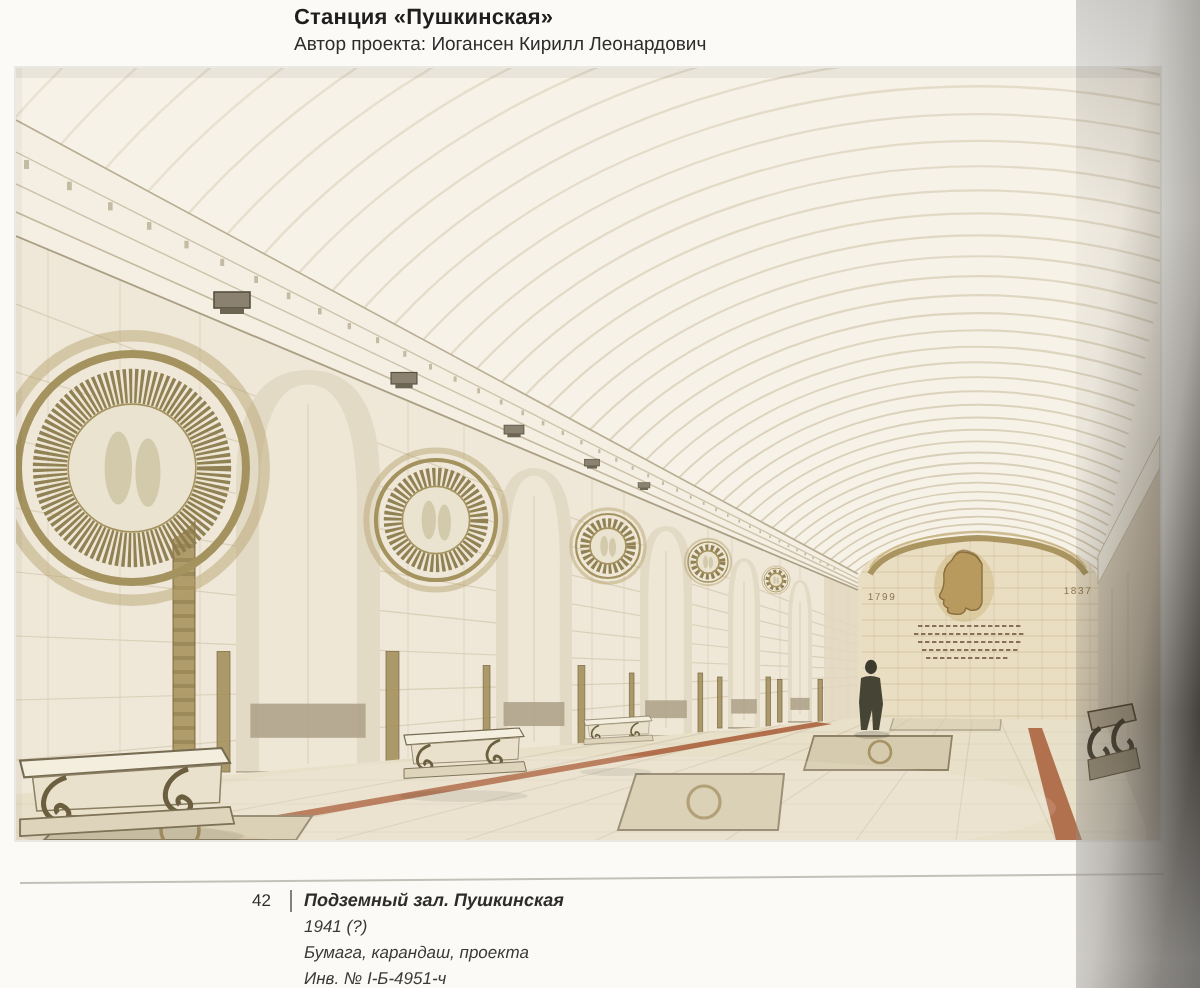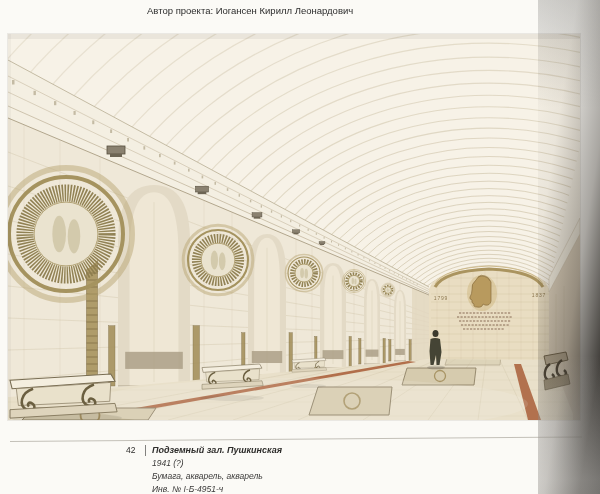--- a/index.html
+++ b/index.html
@@ -34,20 +34,21 @@
   .gutter:after{
     content:'';position:absolute;inset:0;
     background:linear-gradient(to bottom, rgba(20,18,16,.18), rgba(0,0,0,0) 22%,
       rgba(0,0,0,0) 72%, rgba(250,248,244,.38) 97%);
   }
 </style>
 </head>
 <body>
 
 <header class="plate-header">
+  <div class="title">Станция «Пушкинская»</div>
   <div class="author">Автор проекта: Иогансен Кирилл Леонардович</div>
 </header>
 
 <figure class="artwork">
 <svg id="art" viewBox="0 0 572 386" xmlns="http://www.w3.org/2000/svg">
   <defs>
     <clipPath id="vaultClip">
           <polygon points="0,0 572,0 572,112 541,252 481,233 421,253 0,26"></polygon>
         </clipPath>
     <clipPath id="floorClip">
@@ -415,18 +416,18 @@
 </figure>
 
 <div class="crease-line"></div>
 
 <div class="plate-caption">
   <span class="num">42</span>
   <span class="bar"></span>
   <div class="cap-text">
     <div class="cap-title">Подземный зал. Пушкинская</div>
     <div class="cap-line">1941 (?)</div>
-    <div class="cap-line">Бумага, акварель, акварель</div>
+    <div class="cap-line">Бумага, карандаш, проекта</div>
     <div class="cap-line">Инв. № I-Б-4951-ч</div>
   </div>
 </div>
 
 <div class="gutter"></div>
 
 </body></html>

